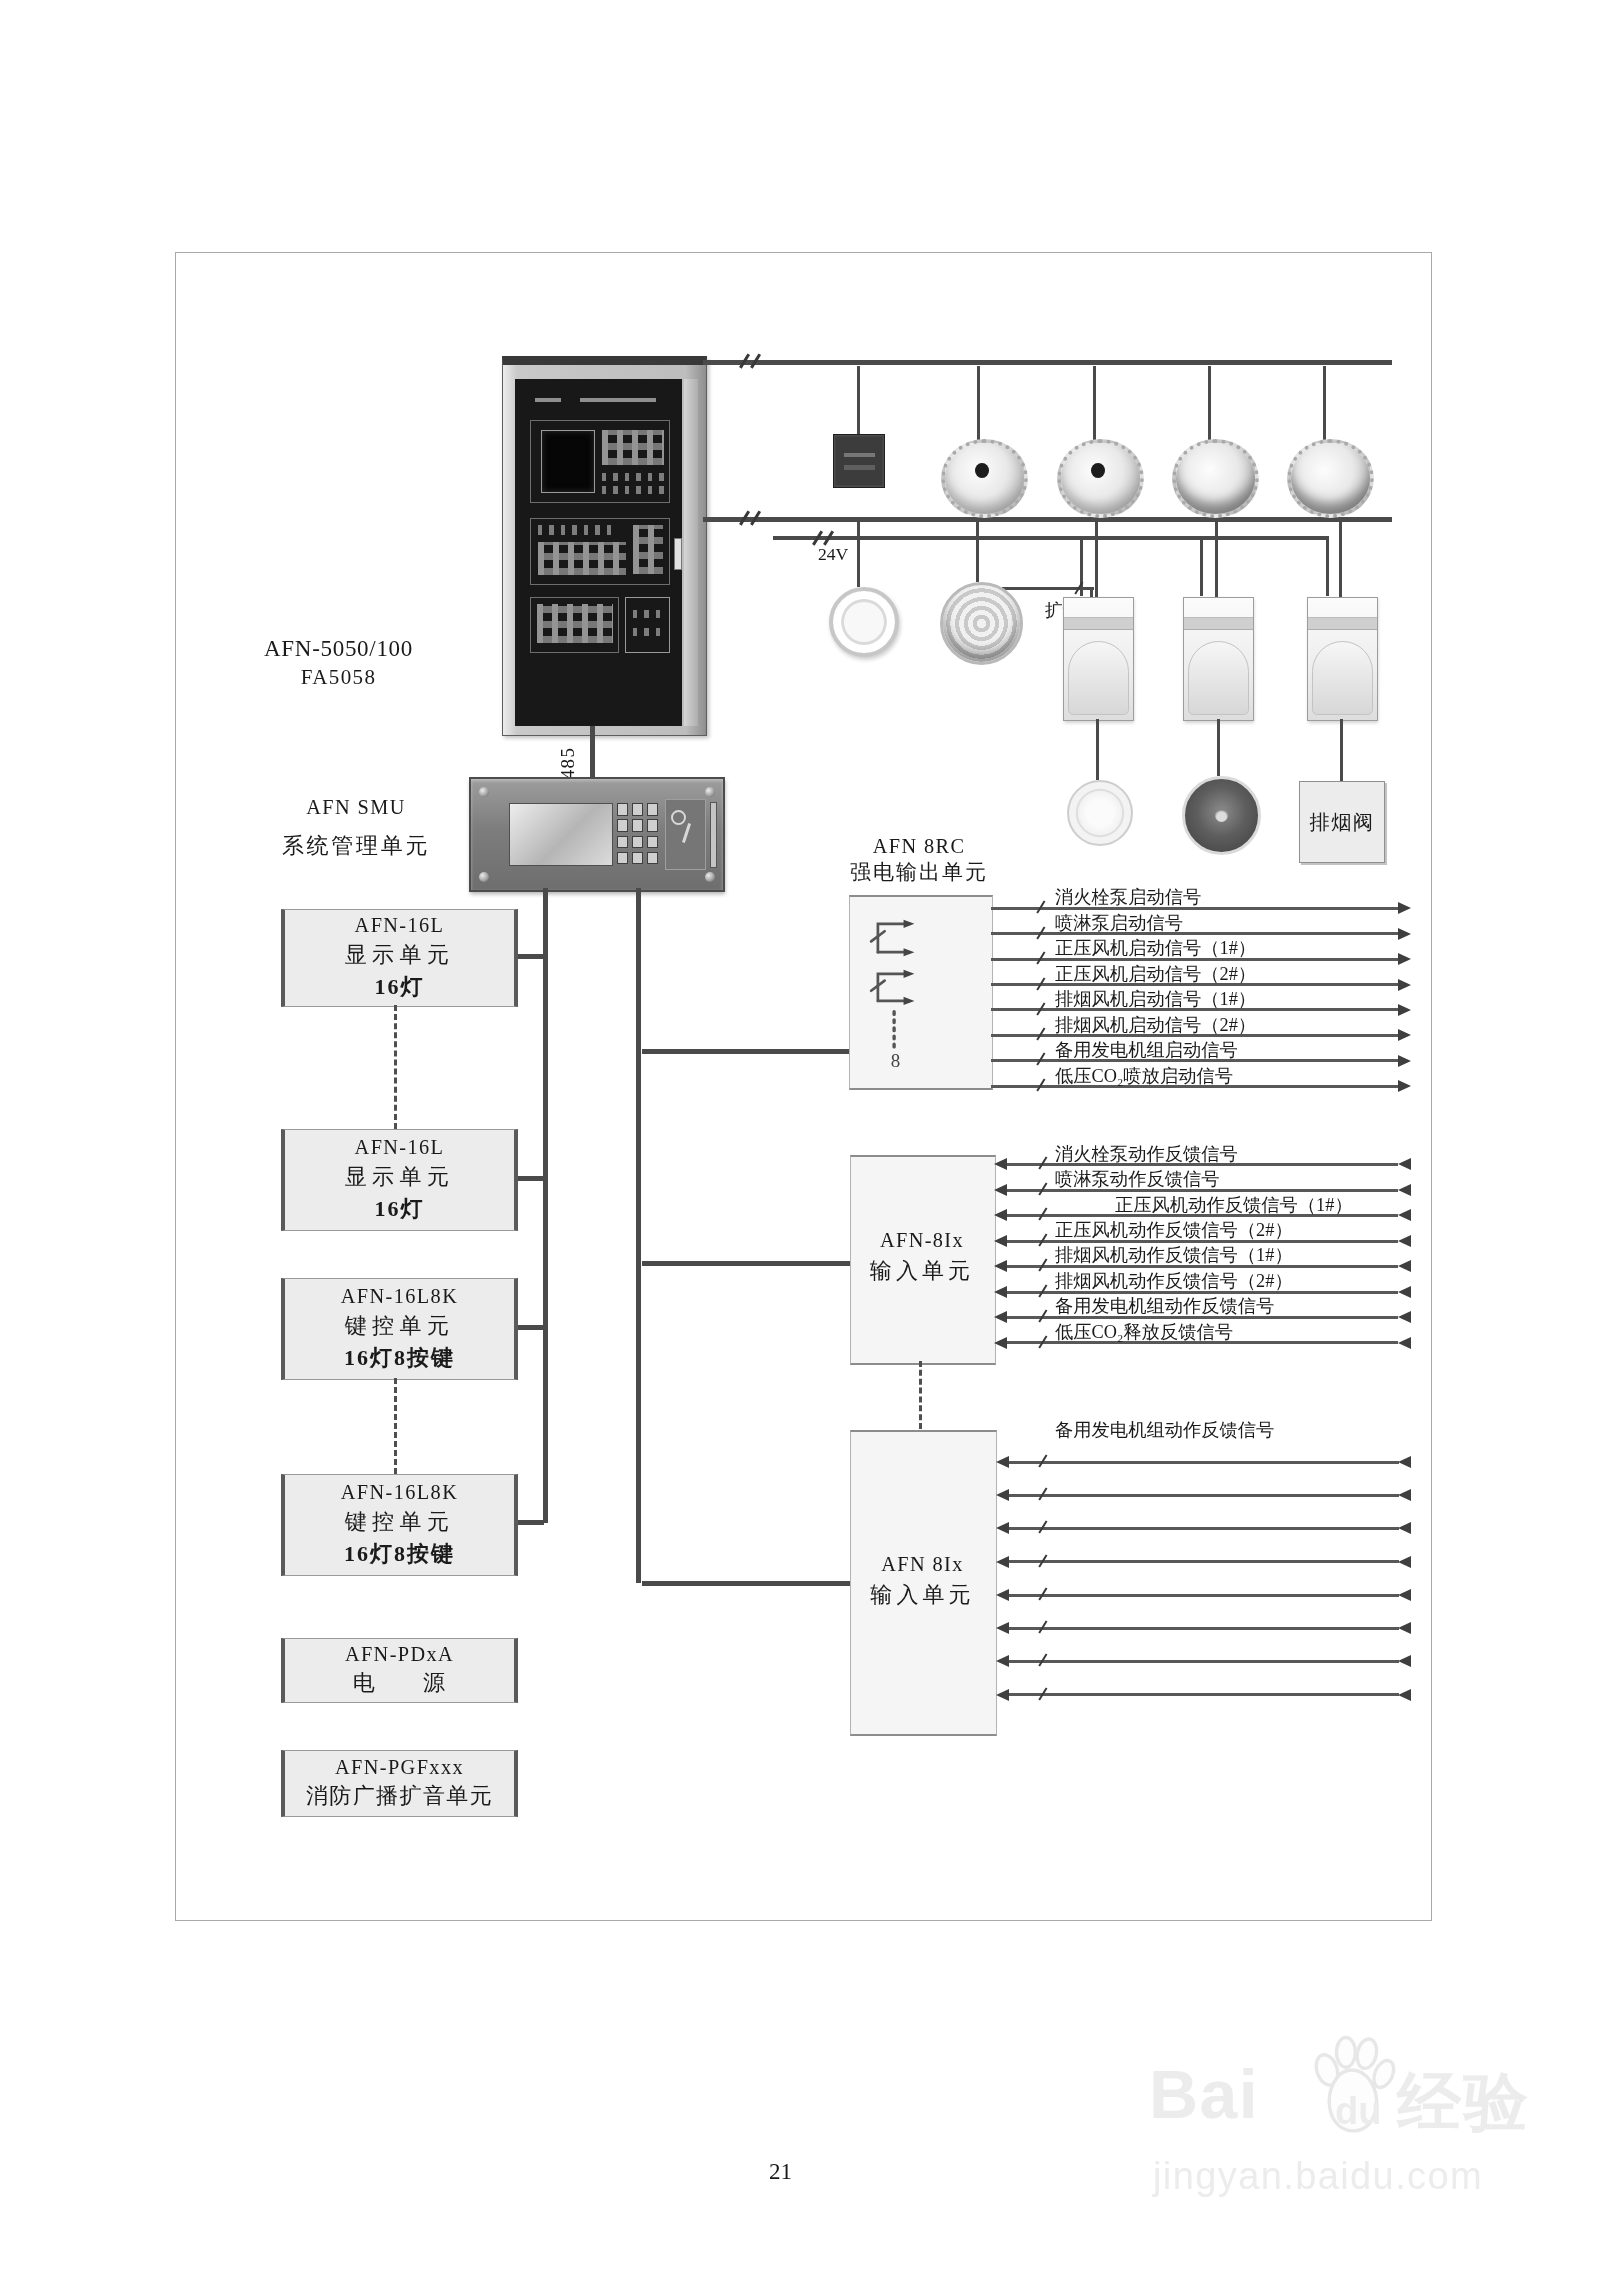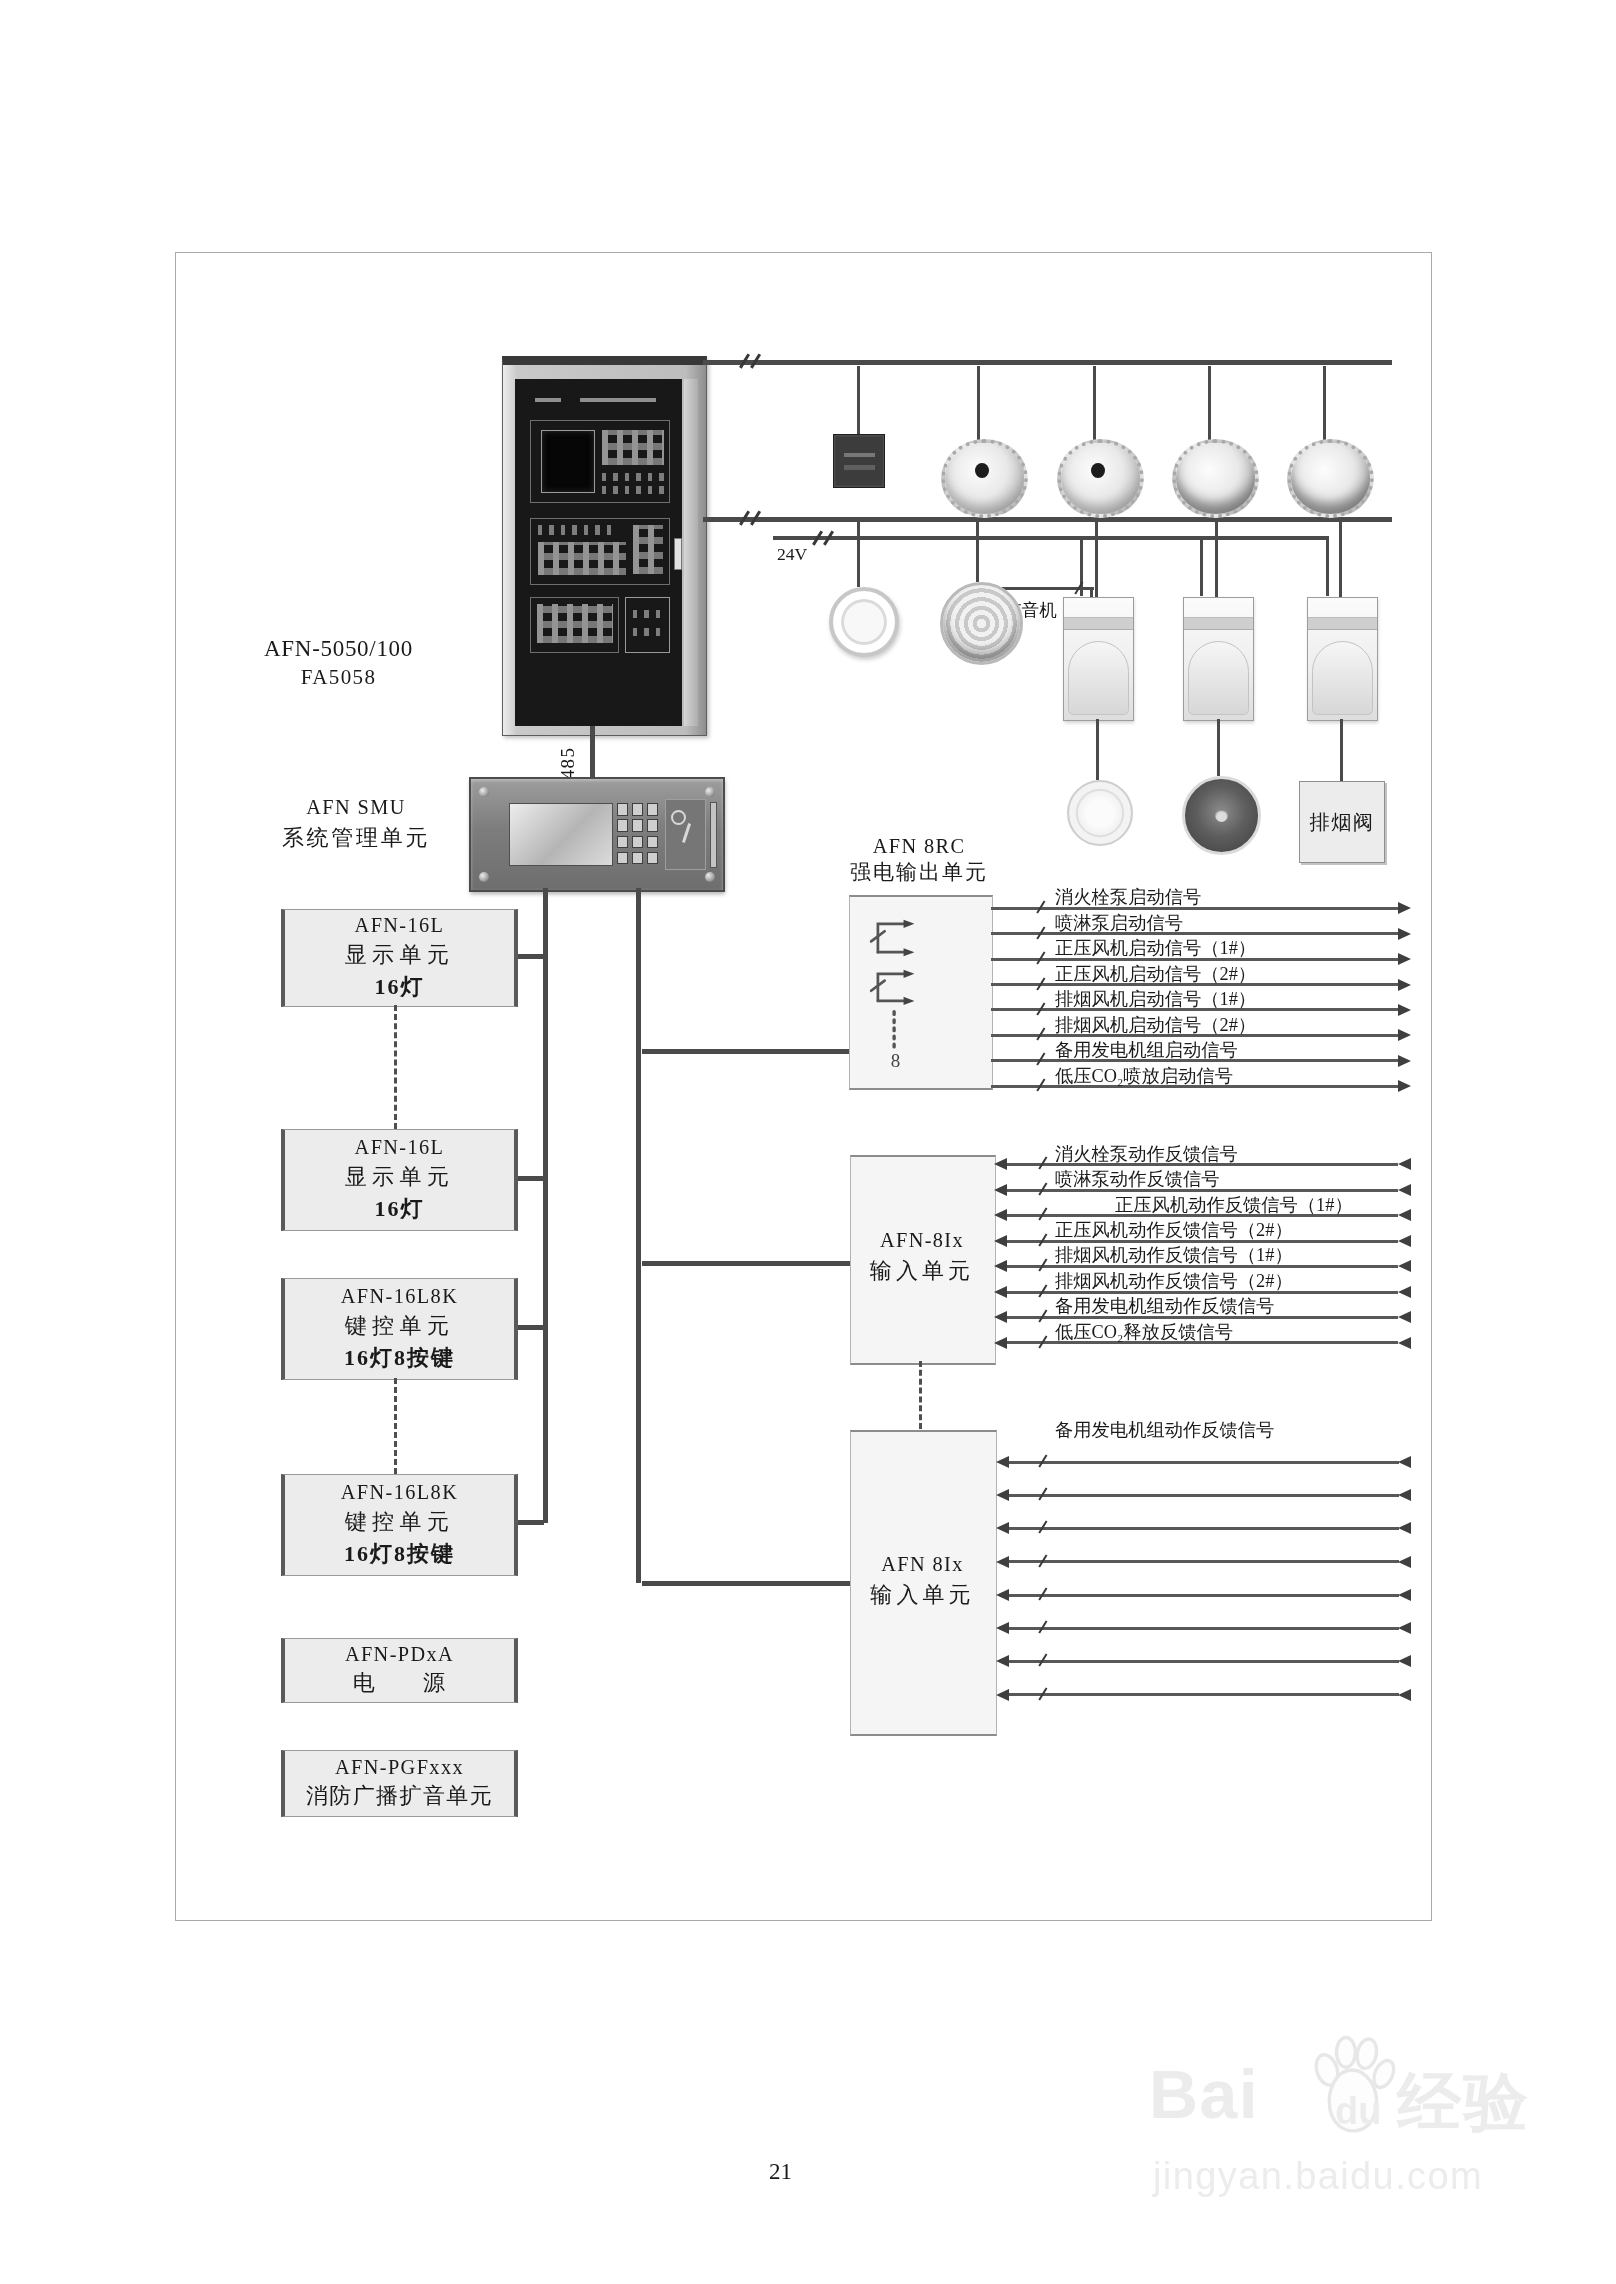--- a/index.html
+++ b/index.html
@@ -17,21 +17,21 @@
   .vline { position:absolute; background:#4a4a4a; }
   .sig   { position:absolute; height:2.7px; background:#585858; }
   .dashv { position:absolute; width:0; border-left:3.4px dashed #4f4f4f; }
   .tk { position:absolute; width:2.7px; height:16.3px; background:#383838; transform:rotate(32deg); }
   .tk.s { width:2px; height:13.6px; }
   .ar { position:absolute; width:0; height:0; }
   .ar.r { border-left:13.6px solid #3f3f3f; border-top:6.1px solid transparent; border-bottom:6.1px solid transparent; }
   .ar.l { border-right:13.6px solid #3f3f3f; border-top:6.1px solid transparent; border-bottom:6.1px solid transparent; }
 
   .sig-label { position:absolute; font-size:18.3px; white-space:nowrap; }
-  .small-label { position:absolute; font-size:17.6px; white-space:nowrap; }
+  .small-label { position:absolute; font-size:17.6px; white-space:nowrap;margin-left:41px; }
 
   
   .facp { left:502px; top:356px; width:203px; height:370px;
           background:linear-gradient(90deg,#ececec 0%,#c9c9c9 7%,#bdbdbd 90%,#8e8e8e 100%);
           border:1.4px solid #5d5d5d; border-top:9.5px solid #383838; box-shadow:2px 2.7px 4.1px rgba(0,0,0,.25); }
   .facp .door { position:absolute; left:12.2px; top:13.6px; right:24.4px; bottom:9.5px; background:#181818; }
   .facp .hinge { position:absolute; right:8.1px; top:13.6px; bottom:9.5px; width:13.6px;
                  background:linear-gradient(90deg,#d6d6d6,#aeaeae); }
   .facp .handle { position:absolute; right:24.4px; top:173px; width:6.1px; height:30px; background:#e2e2e2; border:0.7px solid #777; }
   .p-dash { position:absolute; height:4.7px; background:#8f8f8f; }
@@ -102,21 +102,21 @@
   .ix-label .m { font-size:20.3px; letter-spacing:1.4px; }
   .ix-label .n { font-size:22px; letter-spacing:4.1px; margin-top:4.1px; }
   .rc-count { position:absolute; left:875px; top:1050px; width:41px; text-align:center; font-size:19px; color:#444; }
 
   .unit-label { position:absolute; text-align:center; }
   .panel-label { left:237px; top:636px; width:203px; }
   .panel-label .l1 { font-size:23px; letter-spacing:0.7px; }
   .panel-label .l2 { font-size:21px; letter-spacing:1.4px; margin-top:2.7px; }
   .smu-label { left:261px; top:796px; width:190px; }
   .smu-label .l1 { font-size:20.3px; letter-spacing:1.4px; }
-  .smu-label .l2 { font-size:22px; letter-spacing:2.7px; margin-top:4px; }
+  .smu-label .l2 { font-size:22px; letter-spacing:2.7px; margin-top:12px; }
   .rs485-label { left:524px; top:765px; width:88px; text-align:center; font-size:19px; letter-spacing:1.4px;
                  transform:rotate(-90deg); }
 
   
   .wm { color:#ececec; font-family:"Liberation Sans","DejaVu Sans",sans-serif; }
   .wm-bai { left:1149px; top:2055px; font-size:68px; font-weight:bold; letter-spacing:1.4px; }
   .wm-du  { left:1335px; top:2090px; font-size:38px; font-weight:bold; }
   .wm-jy  { left:1397px; top:2059px; font-size:64px; font-weight:bold; letter-spacing:2.7px; }
   .wm-url { left:1153px; top:2155px; font-size:38px; letter-spacing:1.4px; }
 </style>

